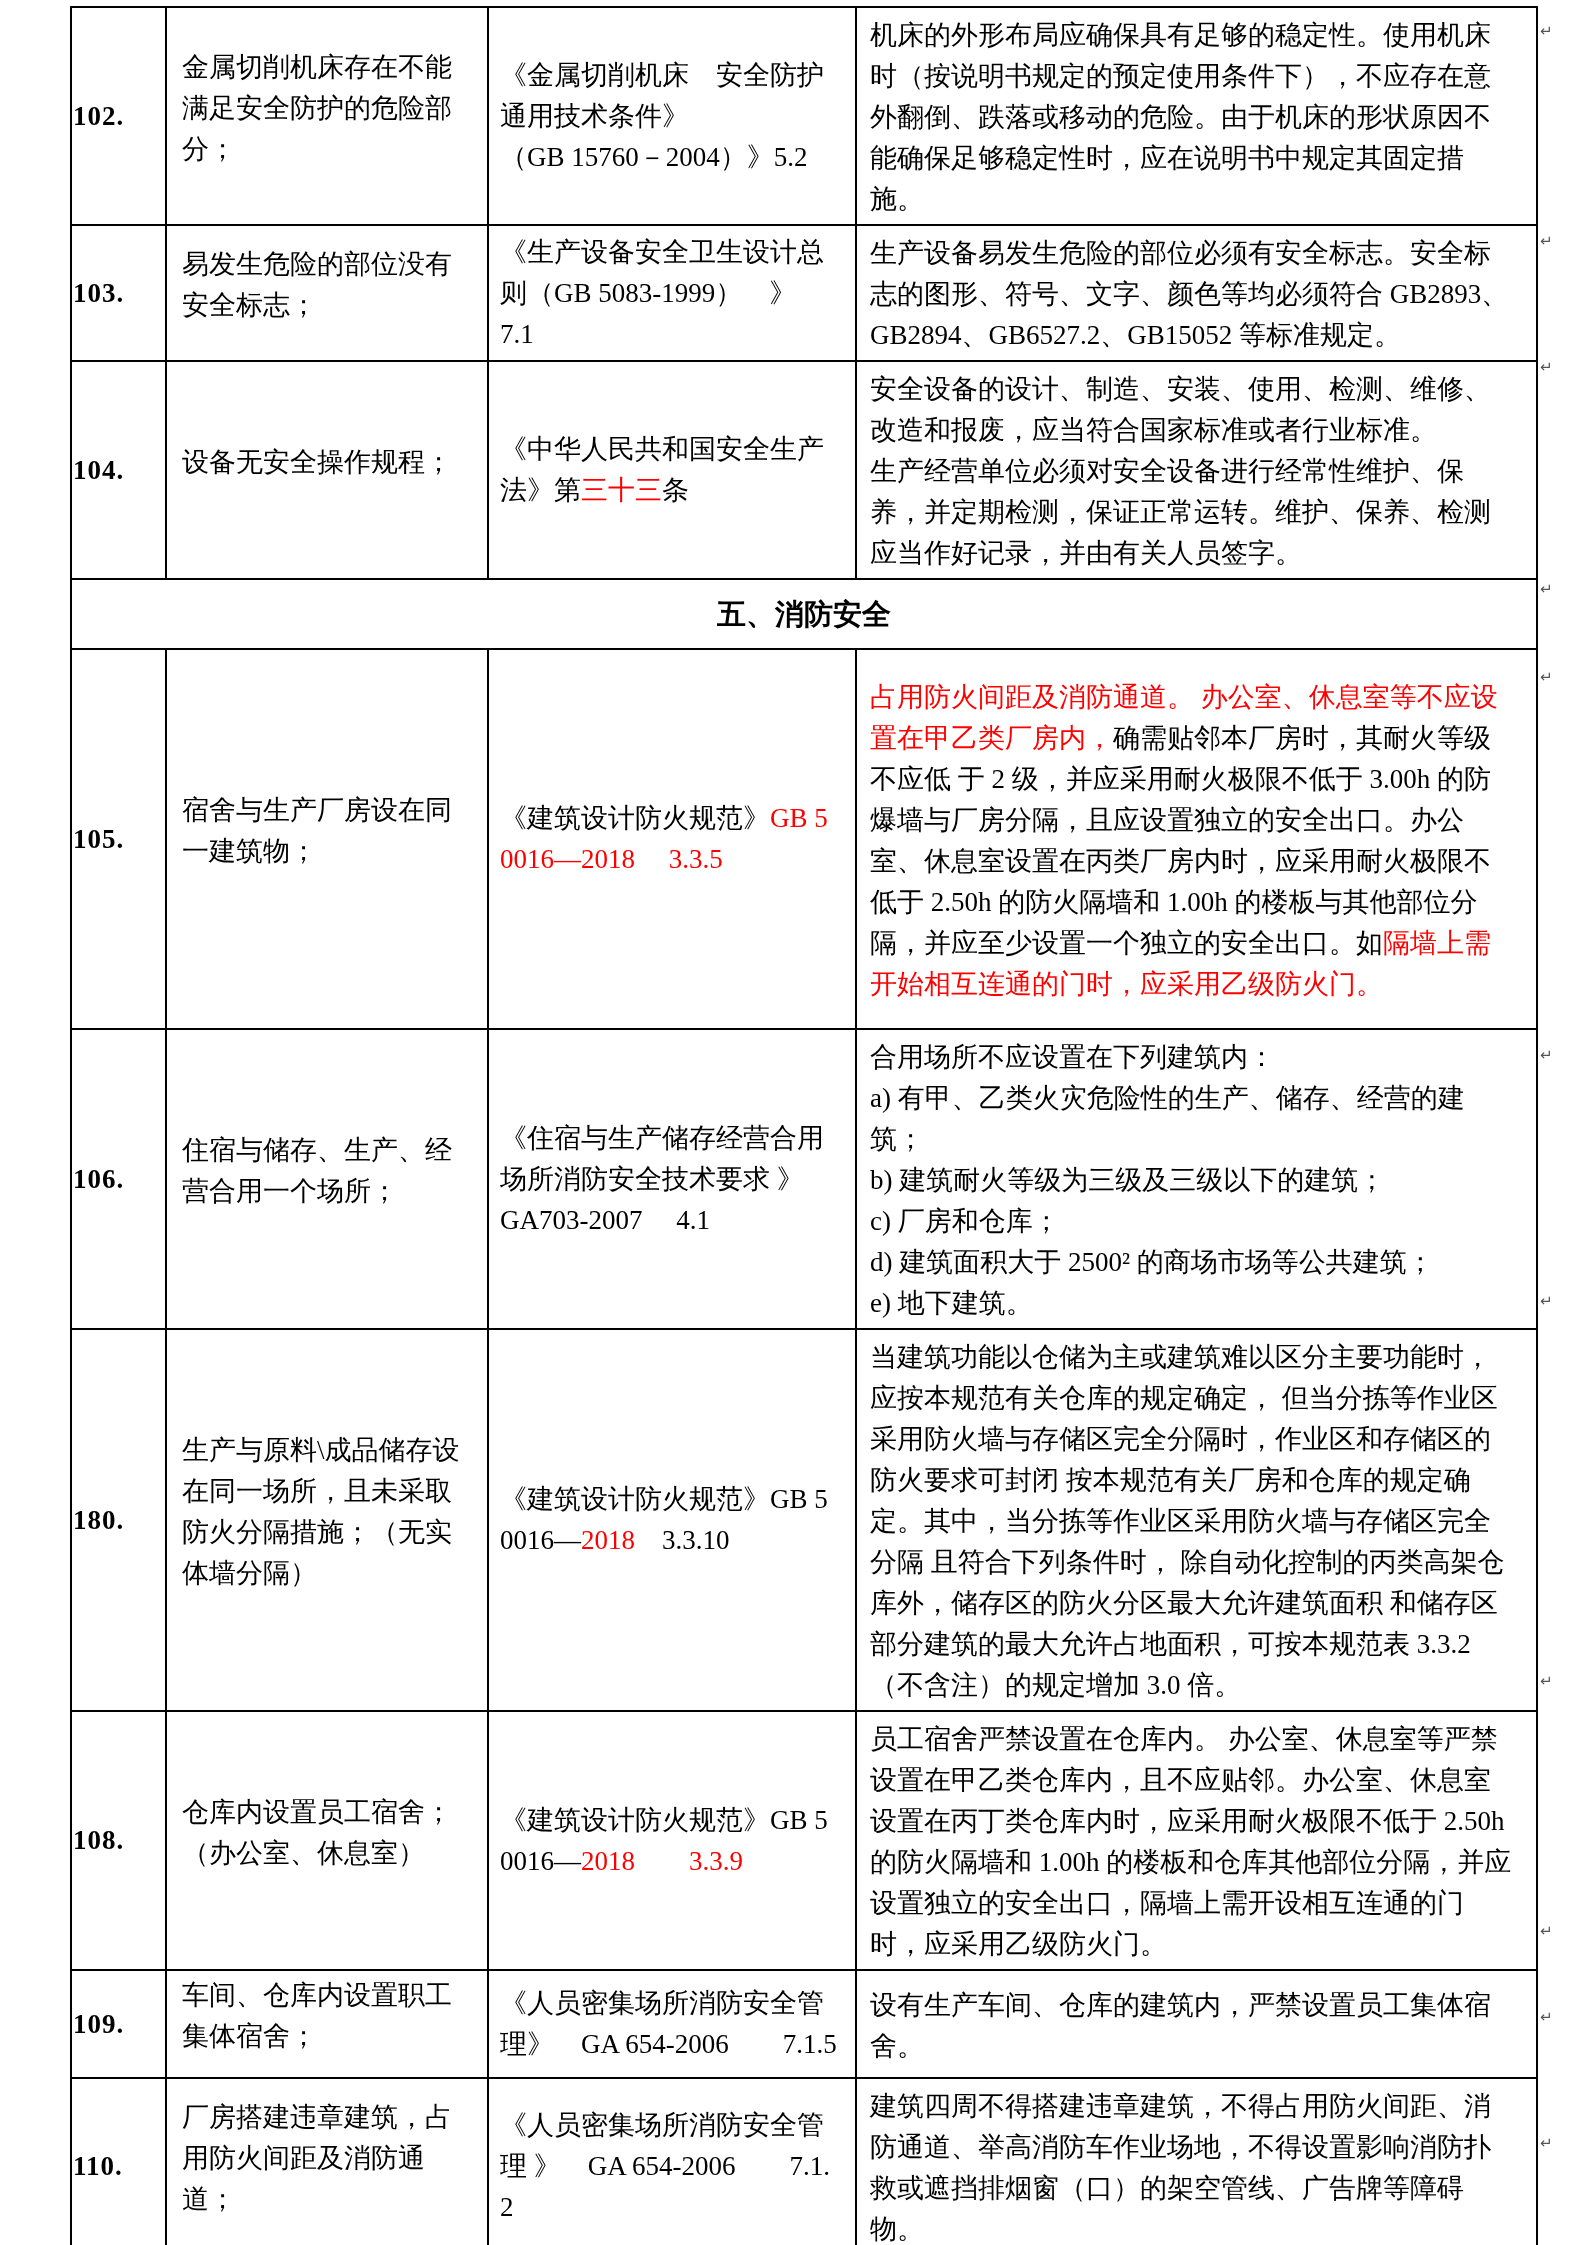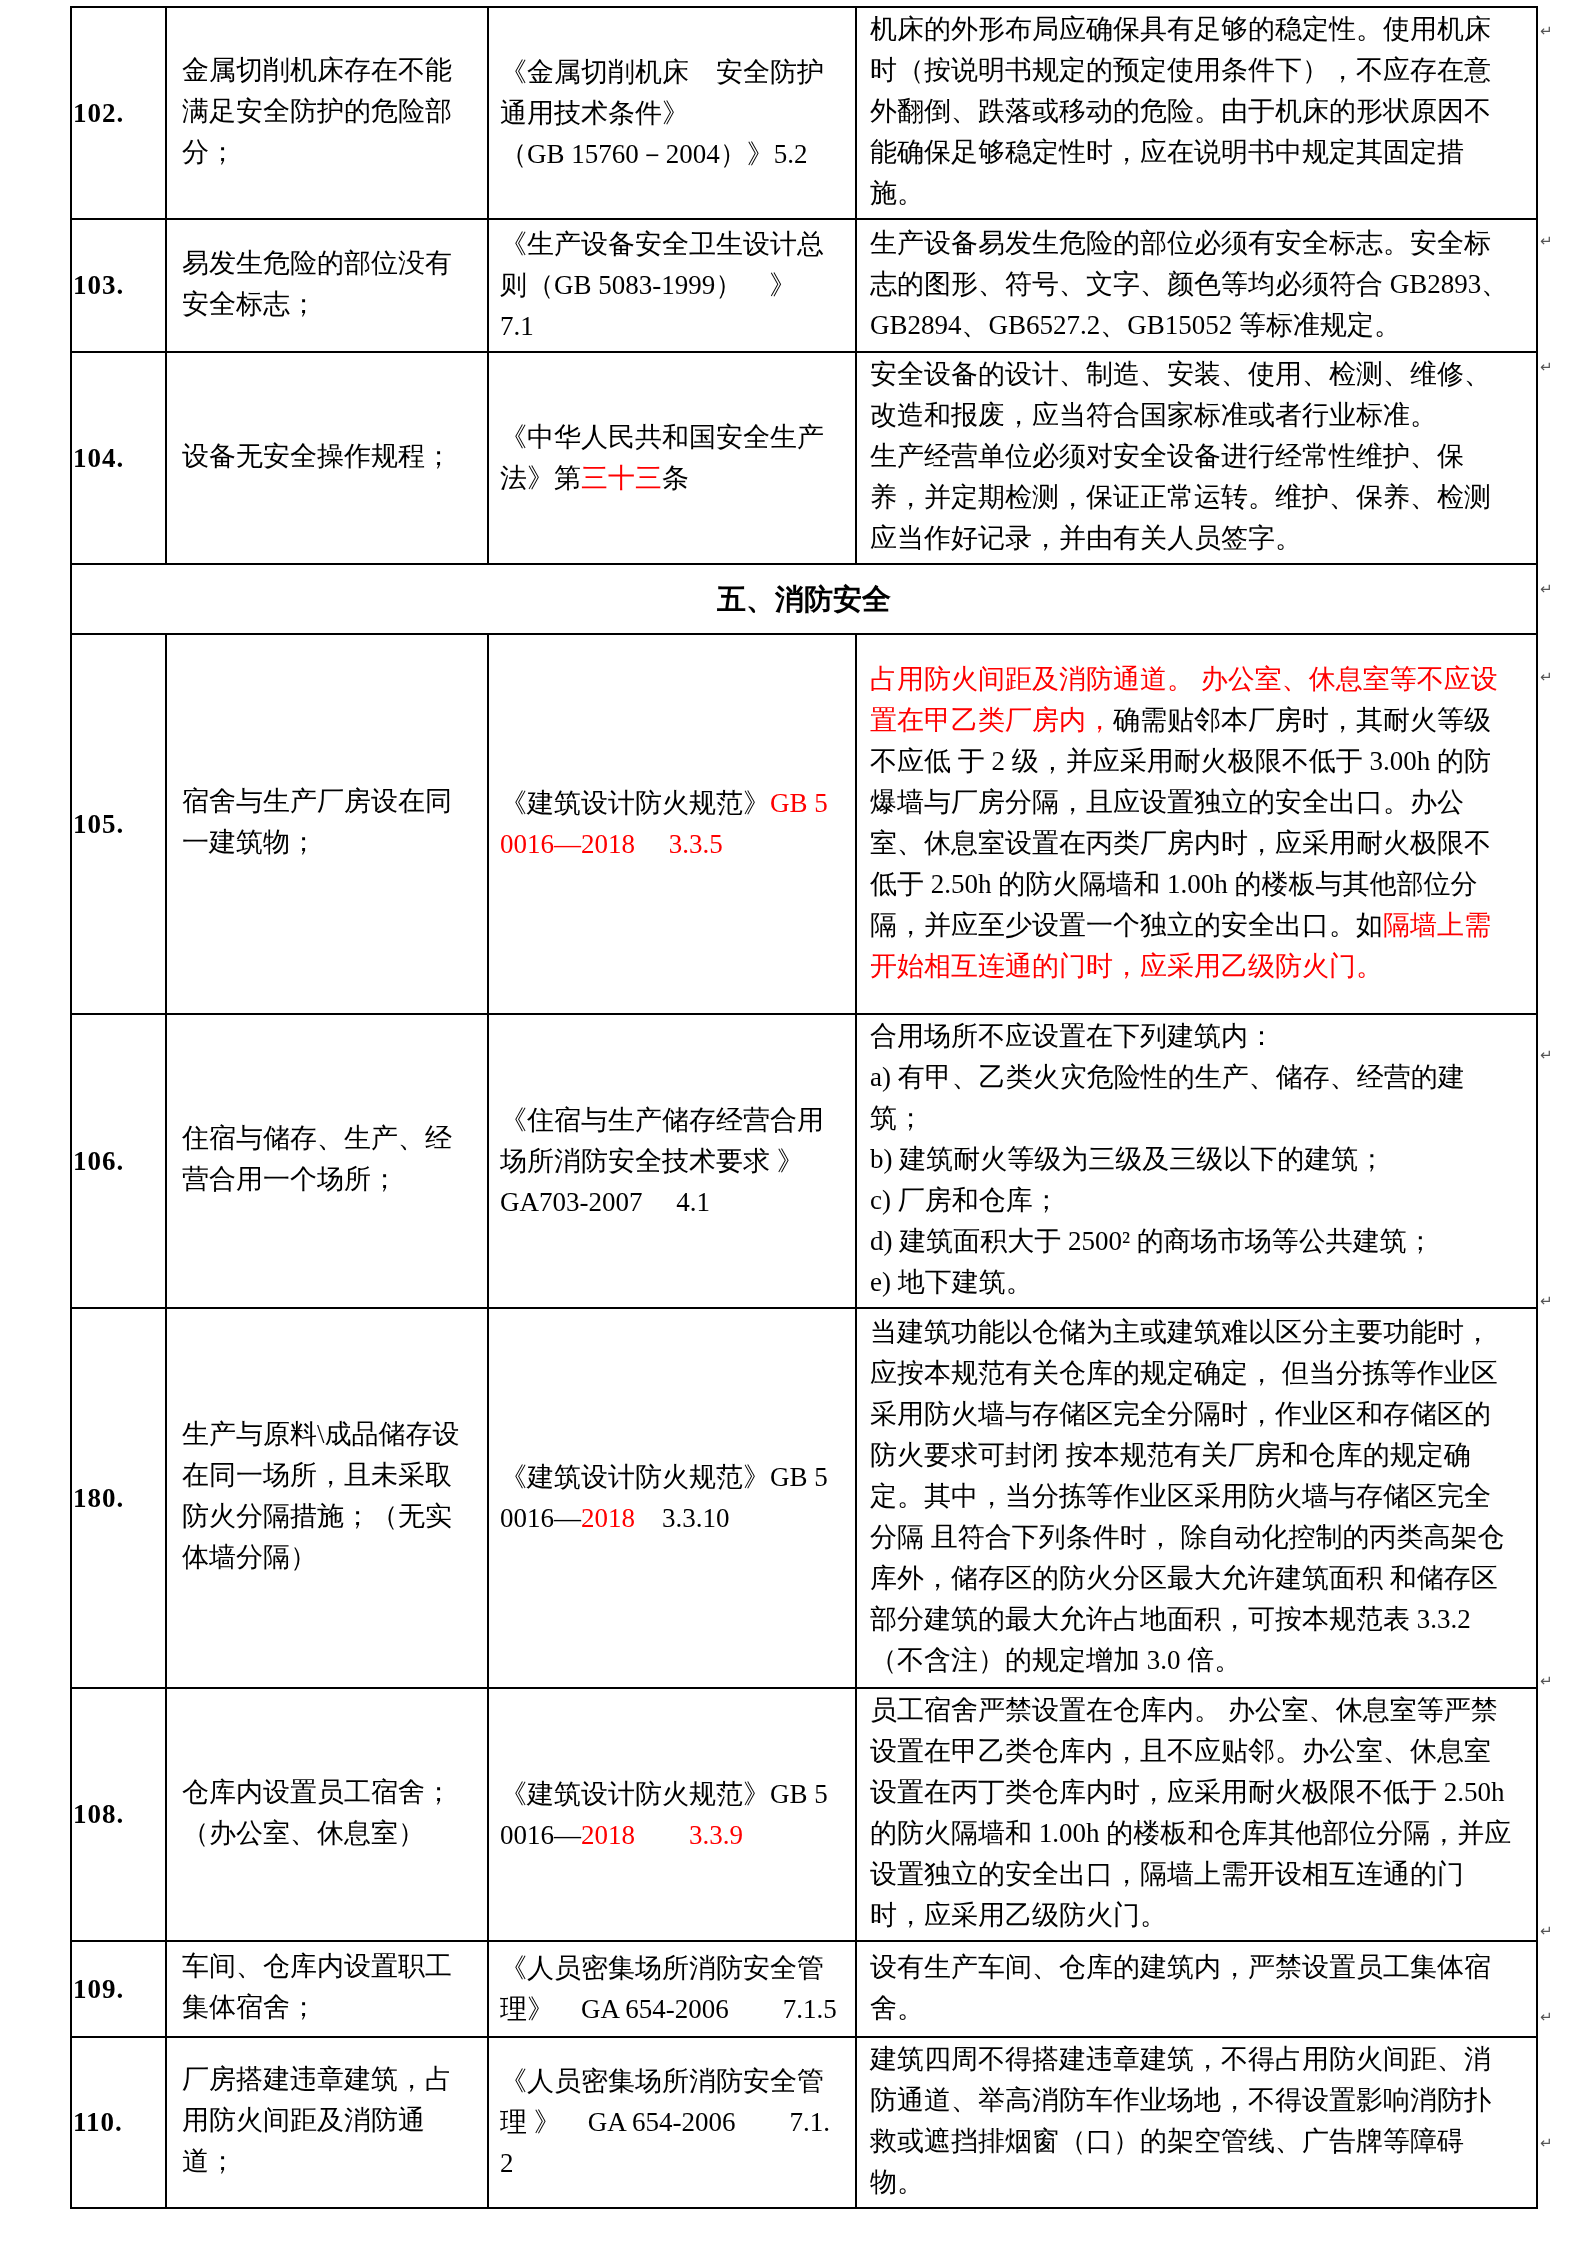--- a/index.html
+++ b/index.html
@@ -23,23 +23,23 @@
     line-height:41px;
     vertical-align:middle;
     white-space:pre-wrap;
     word-break:break-all;
     overflow:hidden;
   }
   td.num{
     font-weight:bold;
     letter-spacing:1px;
   }
-  td.desc{padding:4px 12px 8px 15px;}
+  td.desc{padding:4px 12px 20px 15px;}
   td.reg{padding:4px 14px 4px 11px;}
-  td.det{vertical-align:top;padding:1px 22px 4px 13px;}
+  td.det{vertical-align:top;padding:7px 22px 4px 13px;}
   tr.section-row td{
     text-align:center;
     font-weight:bold;
     font-size:29px;
     border-left:2px solid #000;
     border-right:2px solid #000;
   }
   span.seg[data-c="r"]{color:#ff0000;}
   span.seg[data-c="k"]{color:#000000;}
   .pilcrow{

